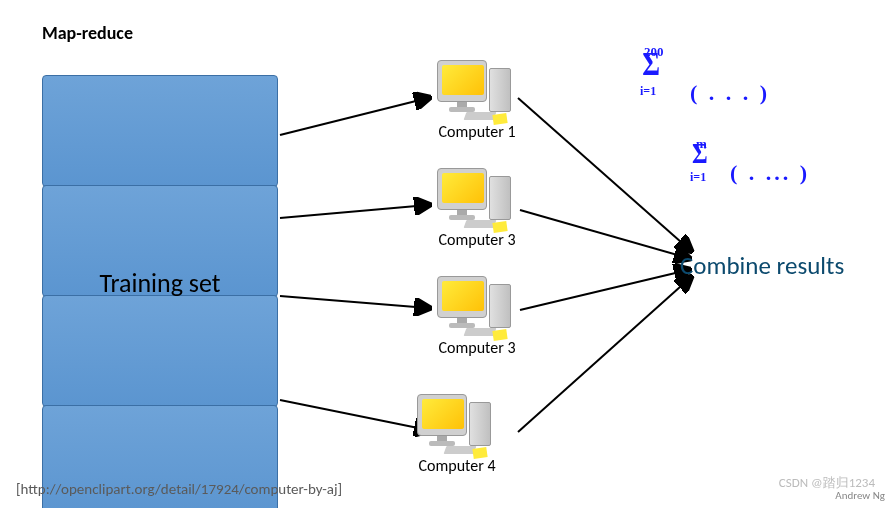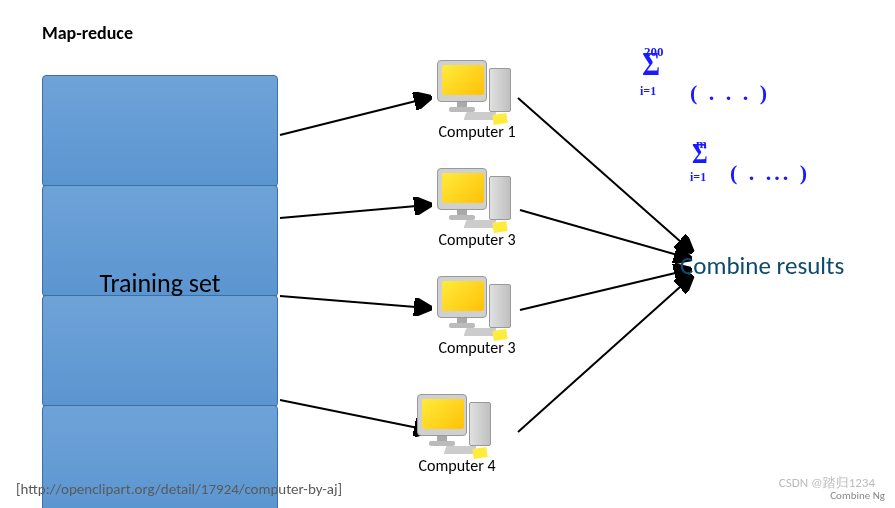--- a/index.html
+++ b/index.html
@@ -274,13 +274,13 @@
 
 <div class="handwriting sum2">
   <span class="top">m</span>
   <span class="sigma">Σ</span>
   <span class="bot">i=1</span>
 </div>
 <div class="handwriting paren2">( . ... )</div>
 
 <div class="citation">[http://openclipart.org/detail/17924/computer-by-aj]</div>
 <div class="watermark">CSDN @踏归1234</div>
-<div class="author">Combine Ng</div>
+<div class="author">Andrew Ng</div>
 
 </body></html>

